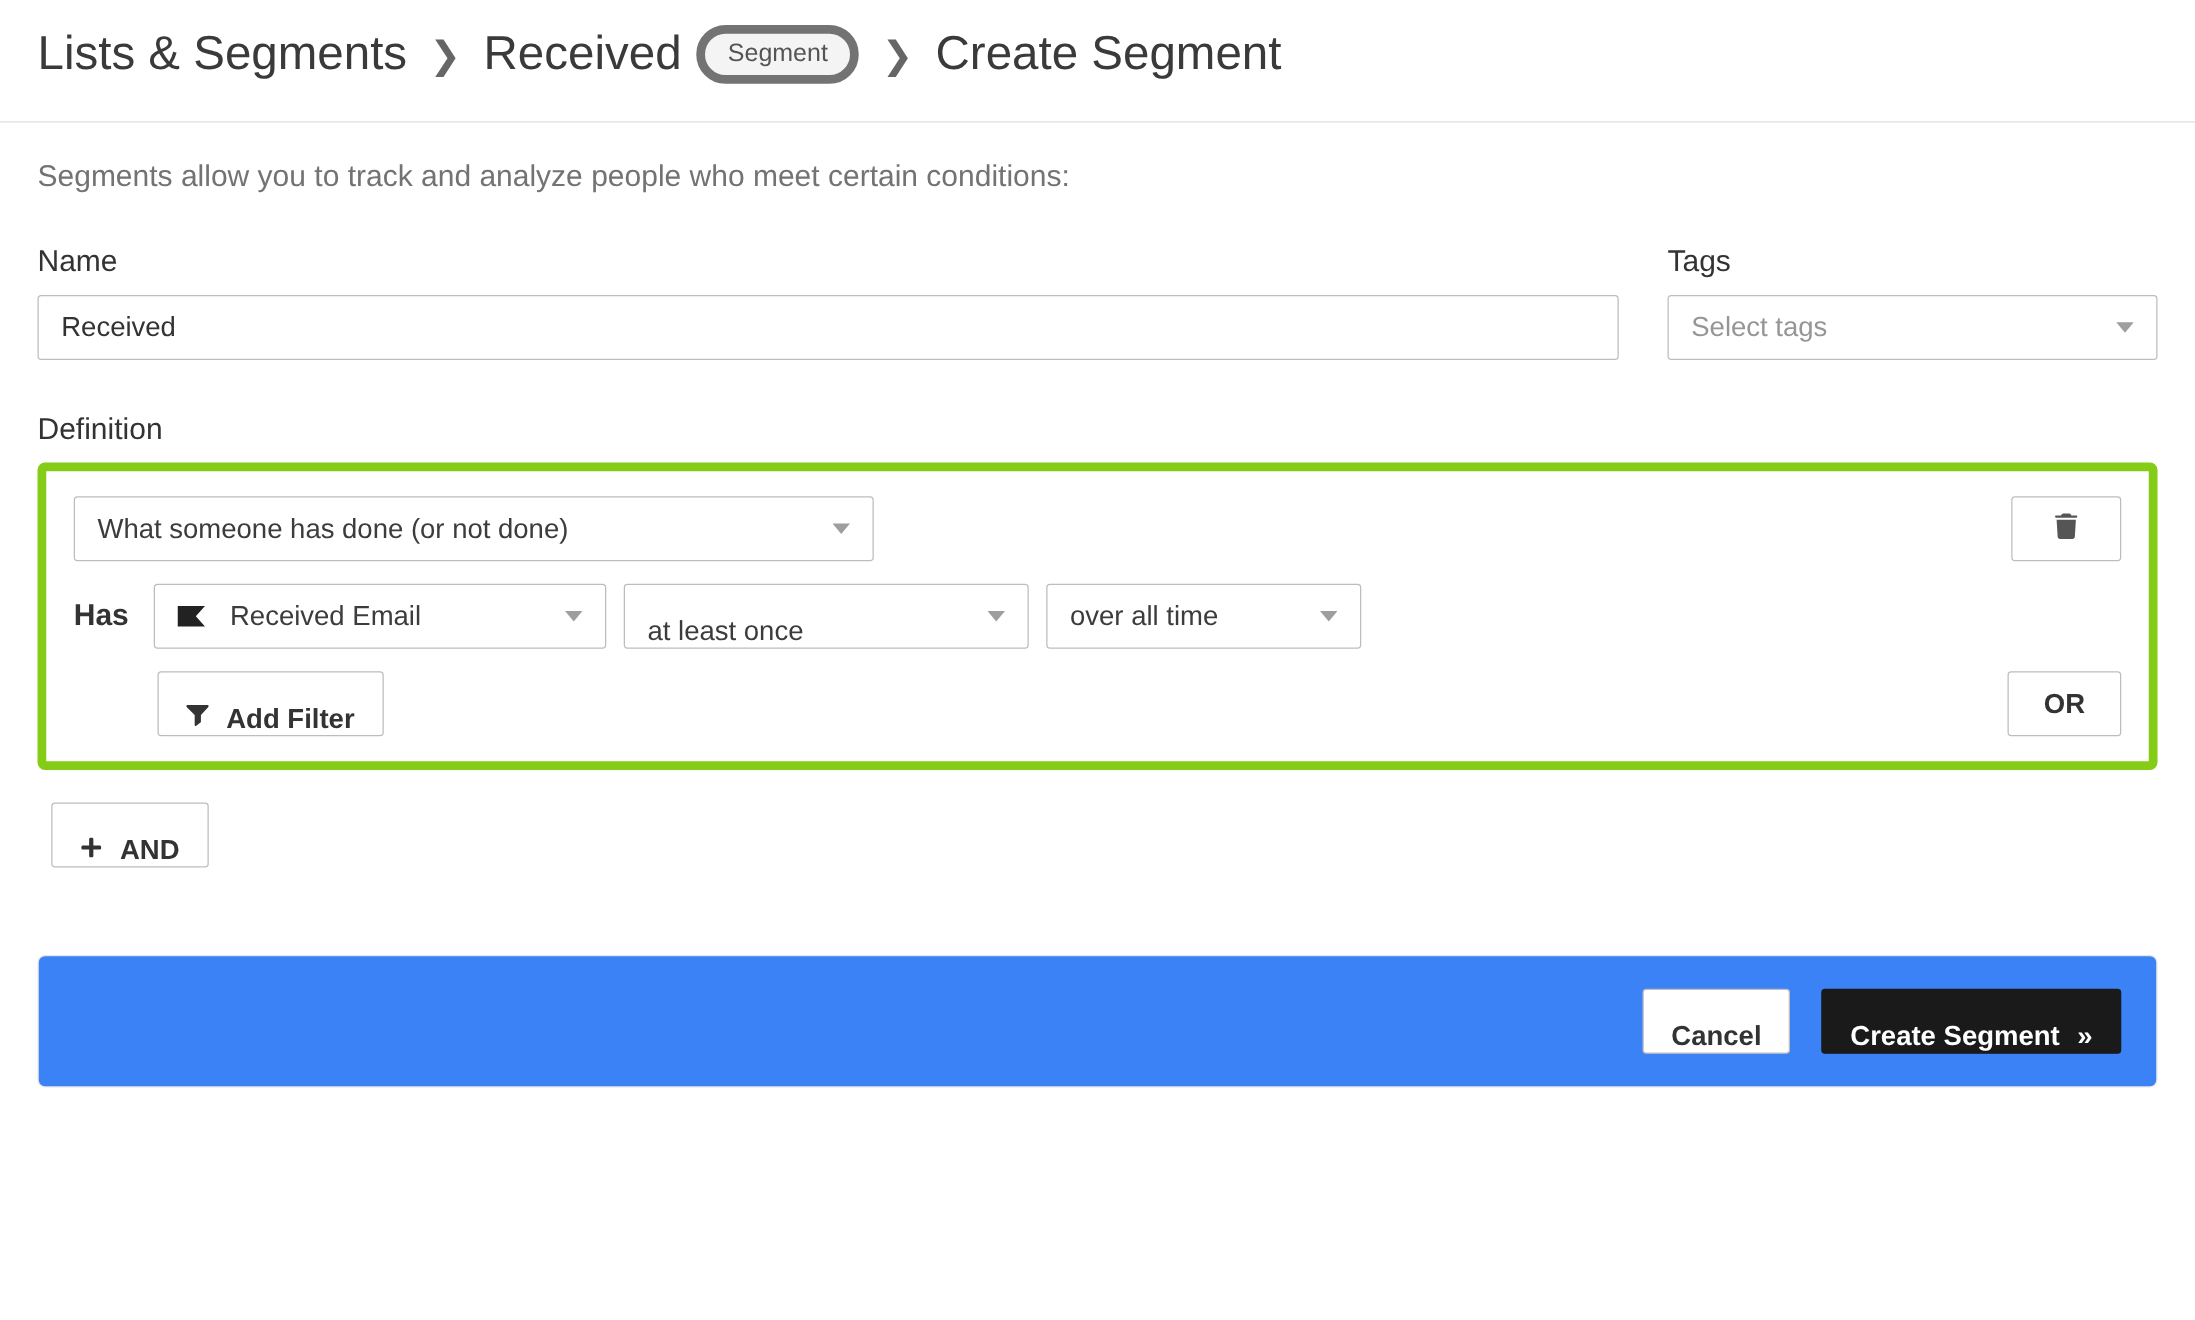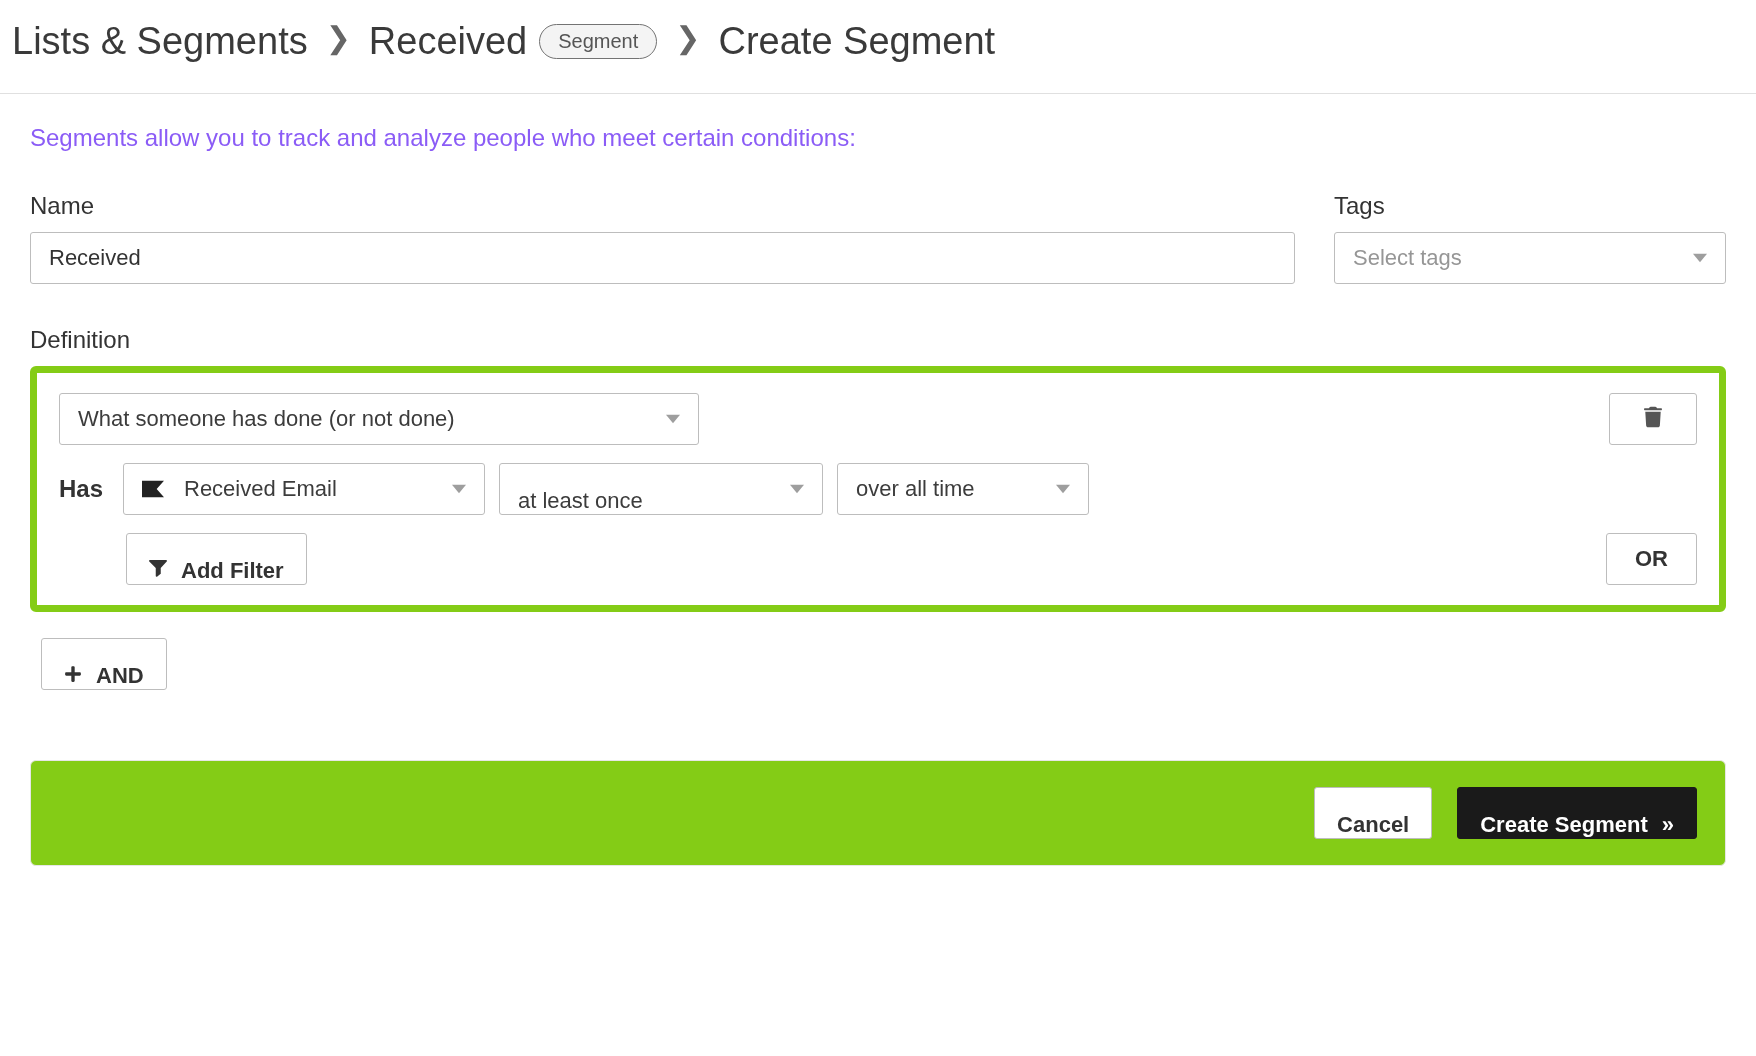--- a/index.html
+++ b/index.html
@@ -10,24 +10,24 @@
 body {
   font-family: -apple-system, BlinkMacSystemFont, "Segoe UI", Helvetica, Arial, sans-serif;
   background: #fff;
   color: #222;
 }
 .page {
   width: 1756px;
   min-height: 1056px;
 }
 .breadcrumb-bar {
-  padding: 20px 30px 30px 12px;
+  padding: 20px 30px 30px 30px;
   border-bottom: 1px solid #e0e0e0;
   display: flex;
-  align-items: flex-start;
+  align-items: center;
   gap: 18px;
   font-size: 38px;
   color: #3a3a3a;
   font-weight: 400;
 }
 .breadcrumb-link {
   cursor: pointer;
   color: #3a3a3a;
 }
 .breadcrumb-sep {
@@ -37,31 +37,31 @@
 .breadcrumb-mid {
   display: flex;
   align-items: center;
   gap: 12px;
 }
 .pill {
   display: inline-flex;
   align-items: center;
   font-size: 20px;
   padding: 5px 18px;
-  border: 1px solid #737373;
+  border: 7px solid #737373;
   border-radius: 999px;
   background: #f4f4f4;
   color: #555;
 }
 .content {
   padding: 30px 30px 0 30px;
 }
 .intro {
   font-size: 24px;
-  color: #8b5cf6;
+  color: #737373;
   margin-bottom: 40px;
 }
 .row-top {
   display: flex;
   gap: 39px;
   margin-bottom: 42px;
 }
 .col-name {
   flex: 1;
 }
@@ -210,21 +210,21 @@
 .or-btn {
   padding: 12px 28px;
 }
 .and-btn {
   height: 52px;
   padding: 0 22px;
 }
 .footer {
   margin-top: 70px;
   padding: 26px 28px;
-  background: #84cc16;
+  background: #3b82f6;
   border: 1px solid #e6e6e6;
   border-radius: 6px;
   display: flex;
   justify-content: flex-end;
   gap: 14px;
 }
 .btn-cancel {
   font-weight: 600;
 }
 .btn-primary {

